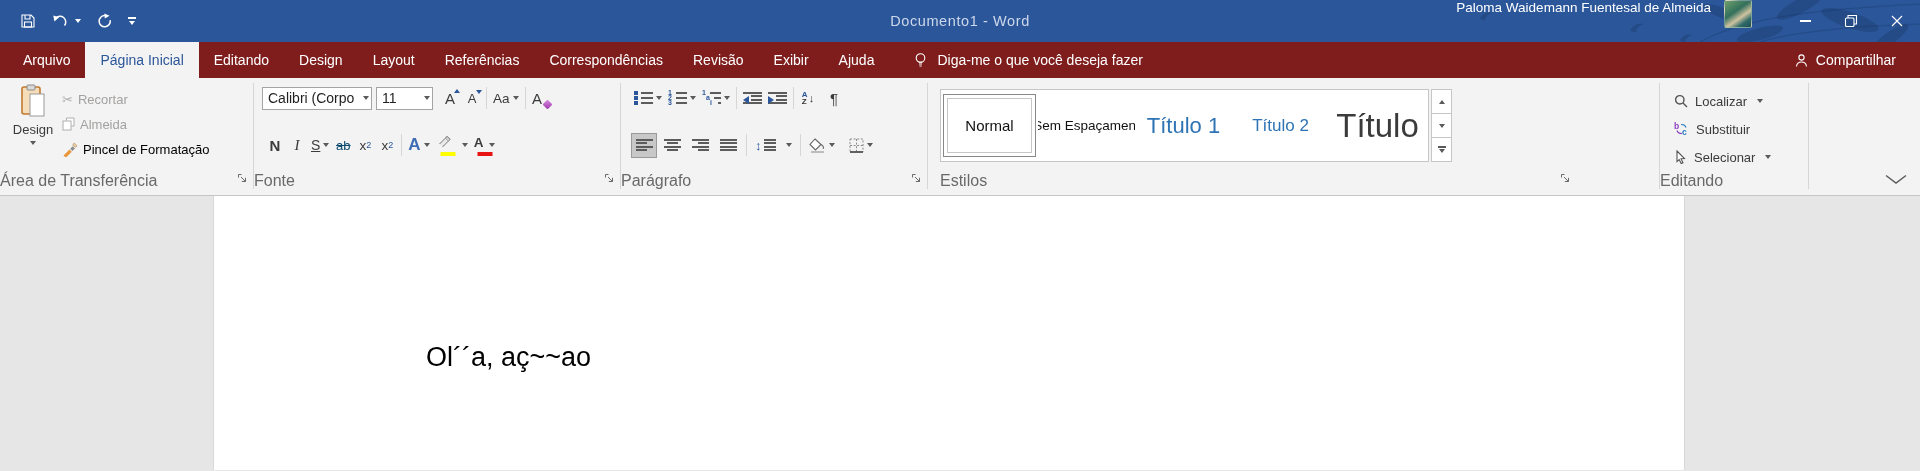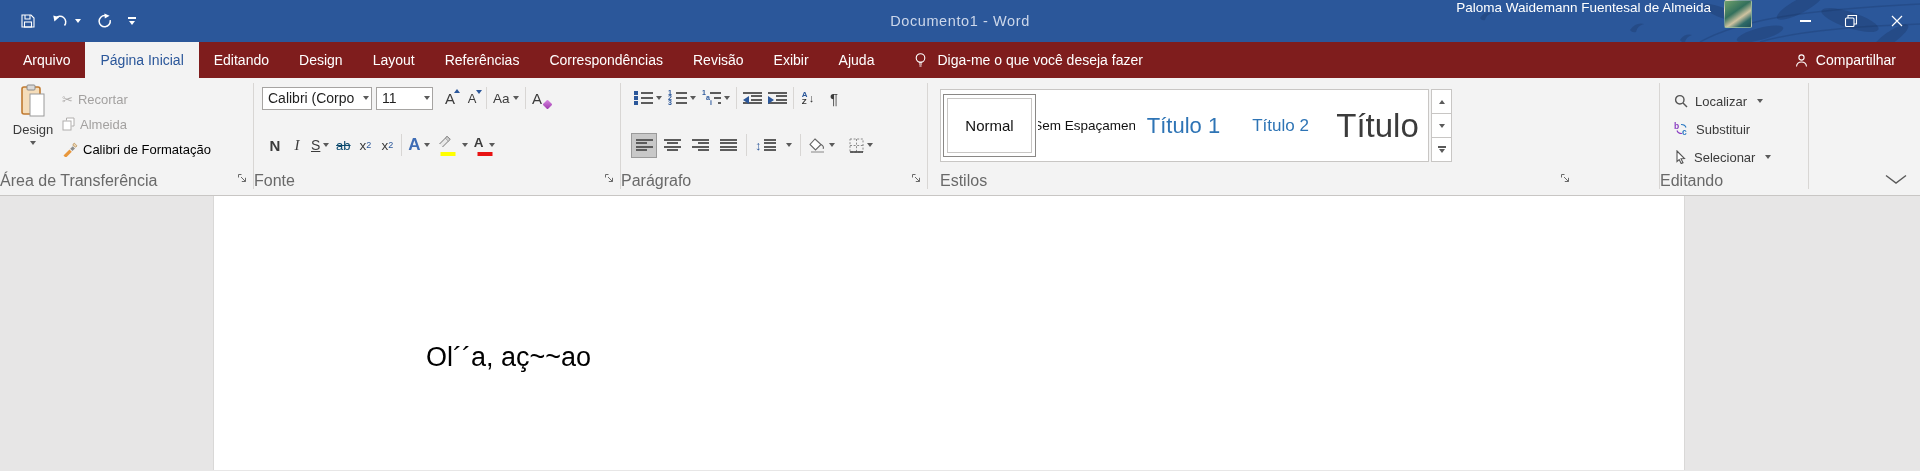--- a/index.html
+++ b/index.html
@@ -220,21 +220,21 @@
           <rect x="1" y="4" width="8" height="9"></rect>
       </svg>
       <span>Almeida</span>
     </div>
     <div class="clip-sm" style="top:59px">
       <svg width="16" height="15" viewBox="0 0 16 15">
         <path d="M1.5 13.5 L7.5 7.5 L9.8 9.8 L3.8 15.8 Z" fill="#e8973c"></path>
         <path d="M8.2 6.8 L10.8 4.2 L13 6.4 L10.4 9 Z" fill="#8d8d8d"></path>
         <path d="M10.8 3.2 L12.2 1 L15 3.8 L13.8 5.2 Z" fill="#f0d9b8" stroke="#b38a4e" stroke-width=".7"></path>
       </svg>
-      <span>Calibri de Formatação</span>
+      <span>Pincel de Formatação</span>
     </div>
     <div class="grp-label">Área de Transferência</div>
     <span class="launch">
       <svg width="11" height="11" viewBox="0 0 11 11" stroke="#6a6a6a" fill="none">
         <path d="M1.5 4.5 V1.5 H4.5"></path>
           <path d="M4 4 L8.5 8.5"></path>
           <path d="M8.5 4.8 V8.5 H4.8"></path>
       </svg>
     </span>
   </div>

